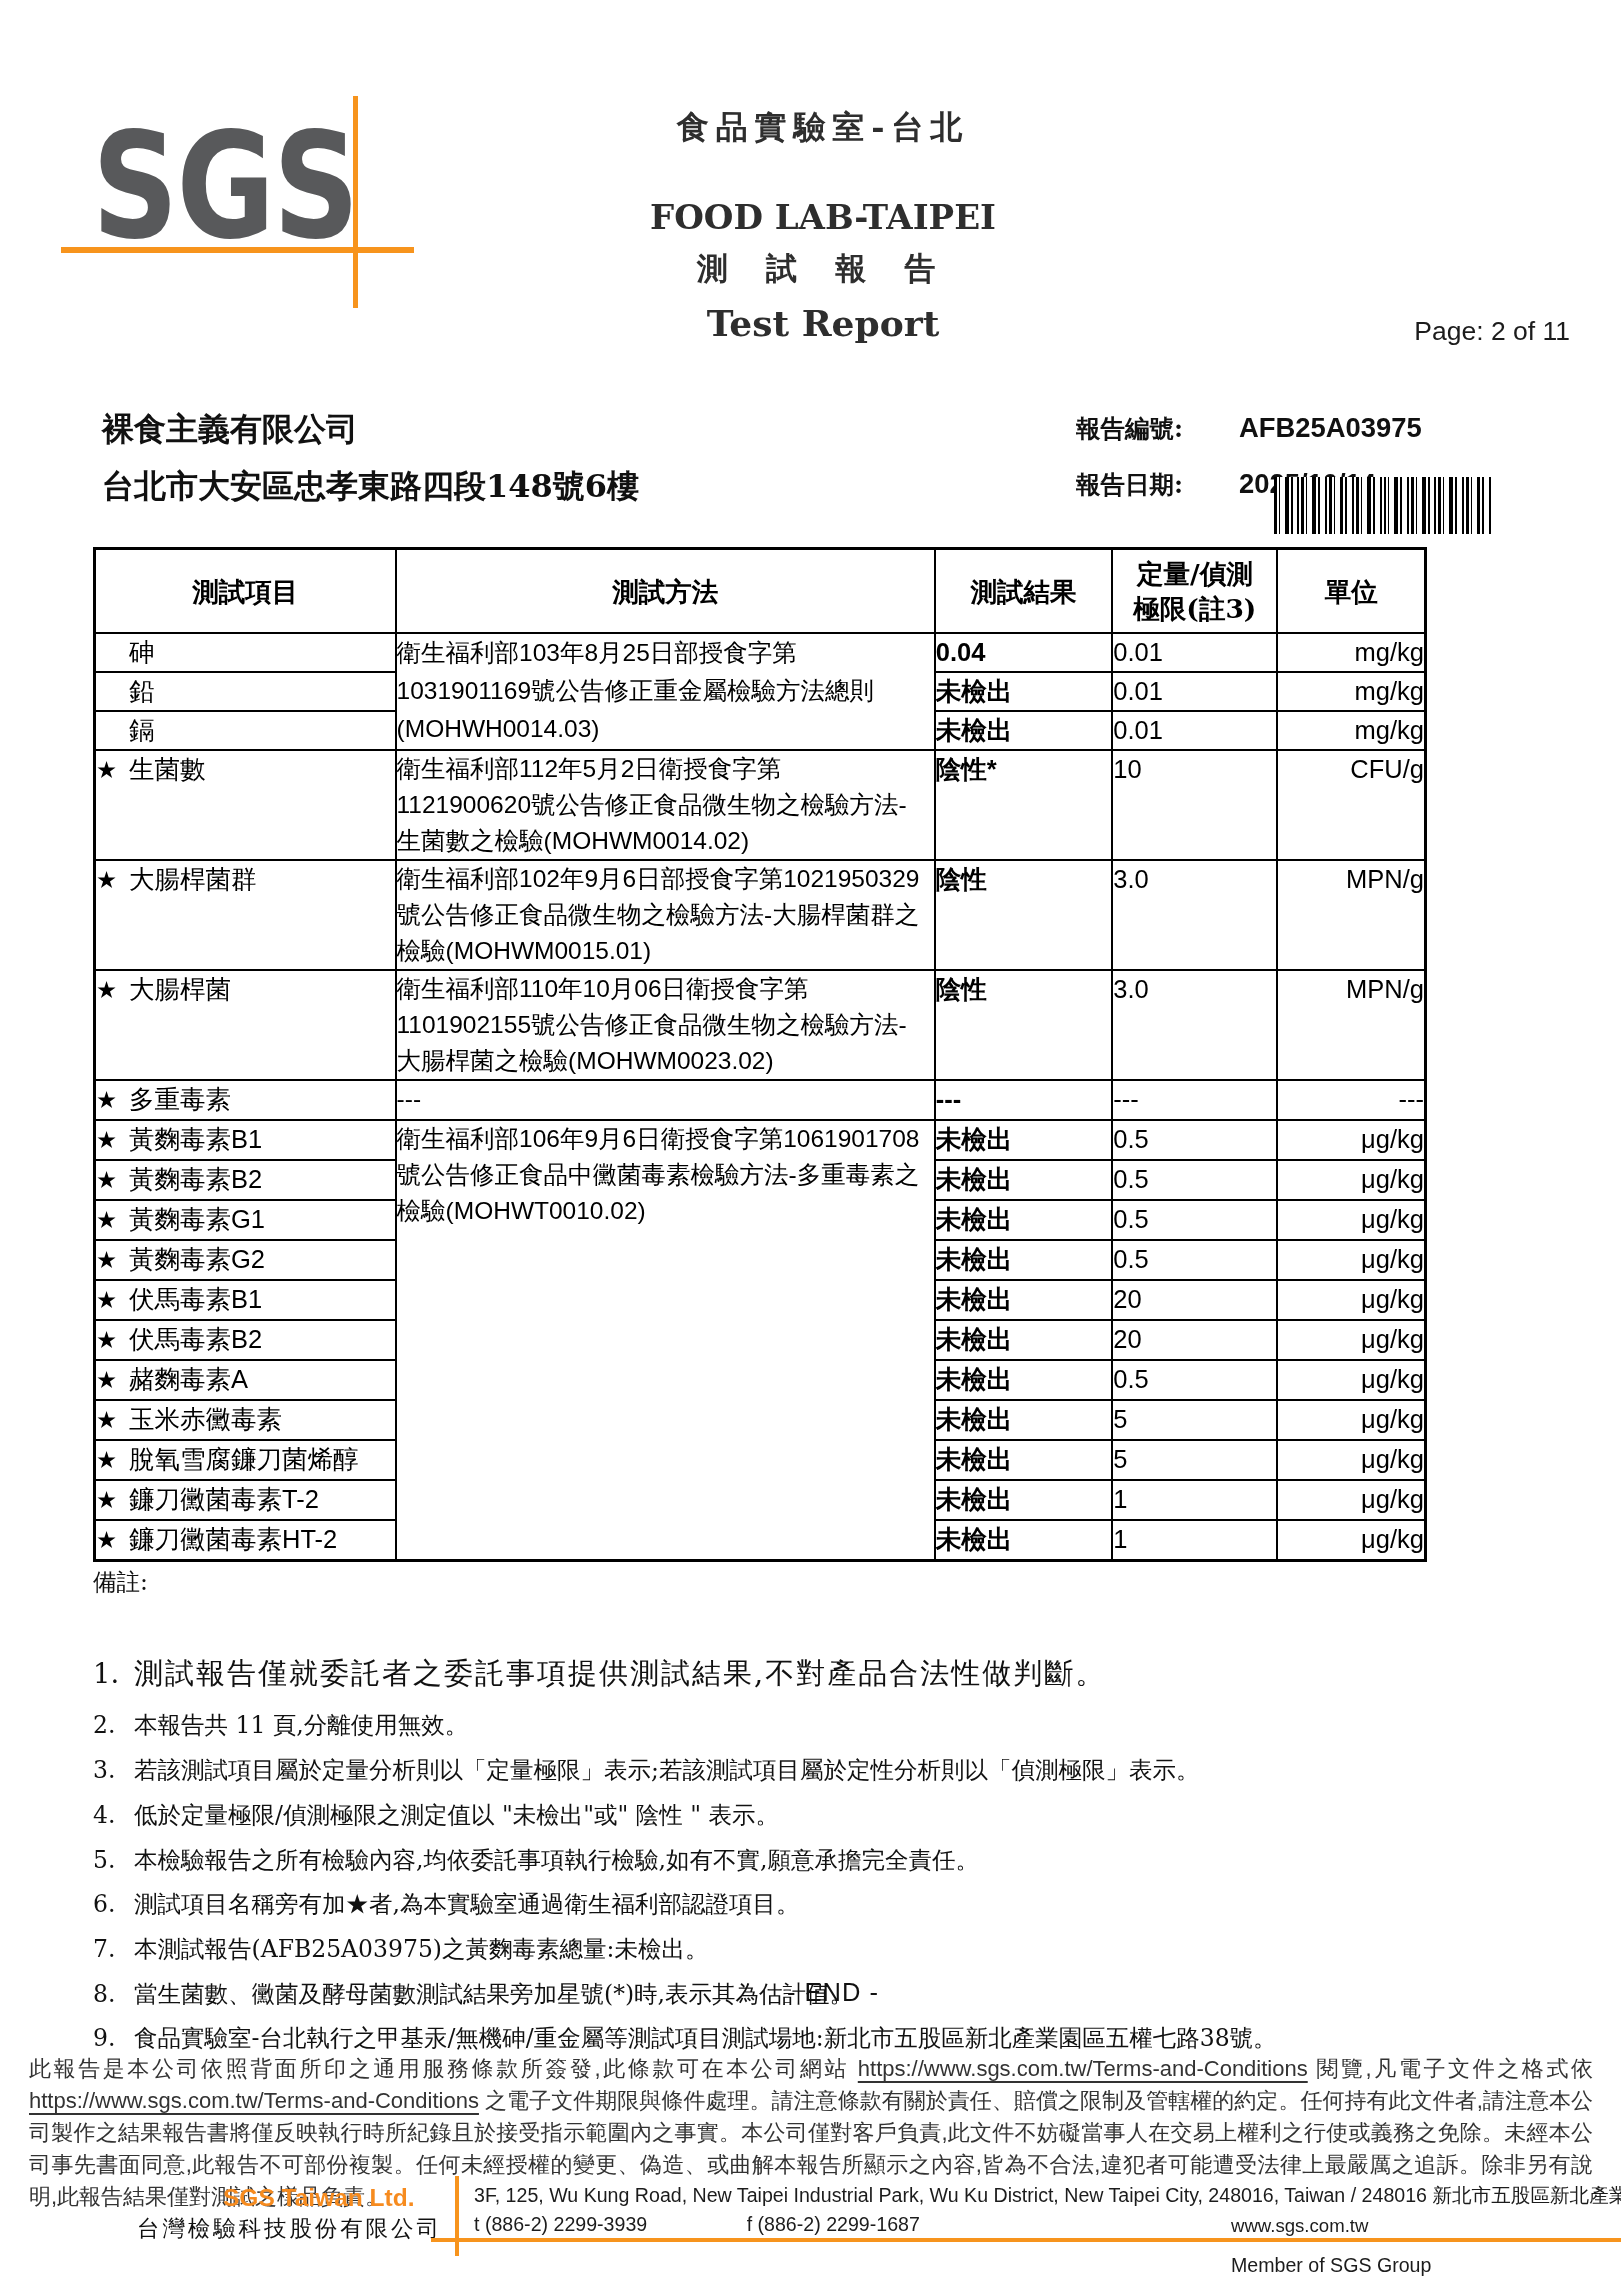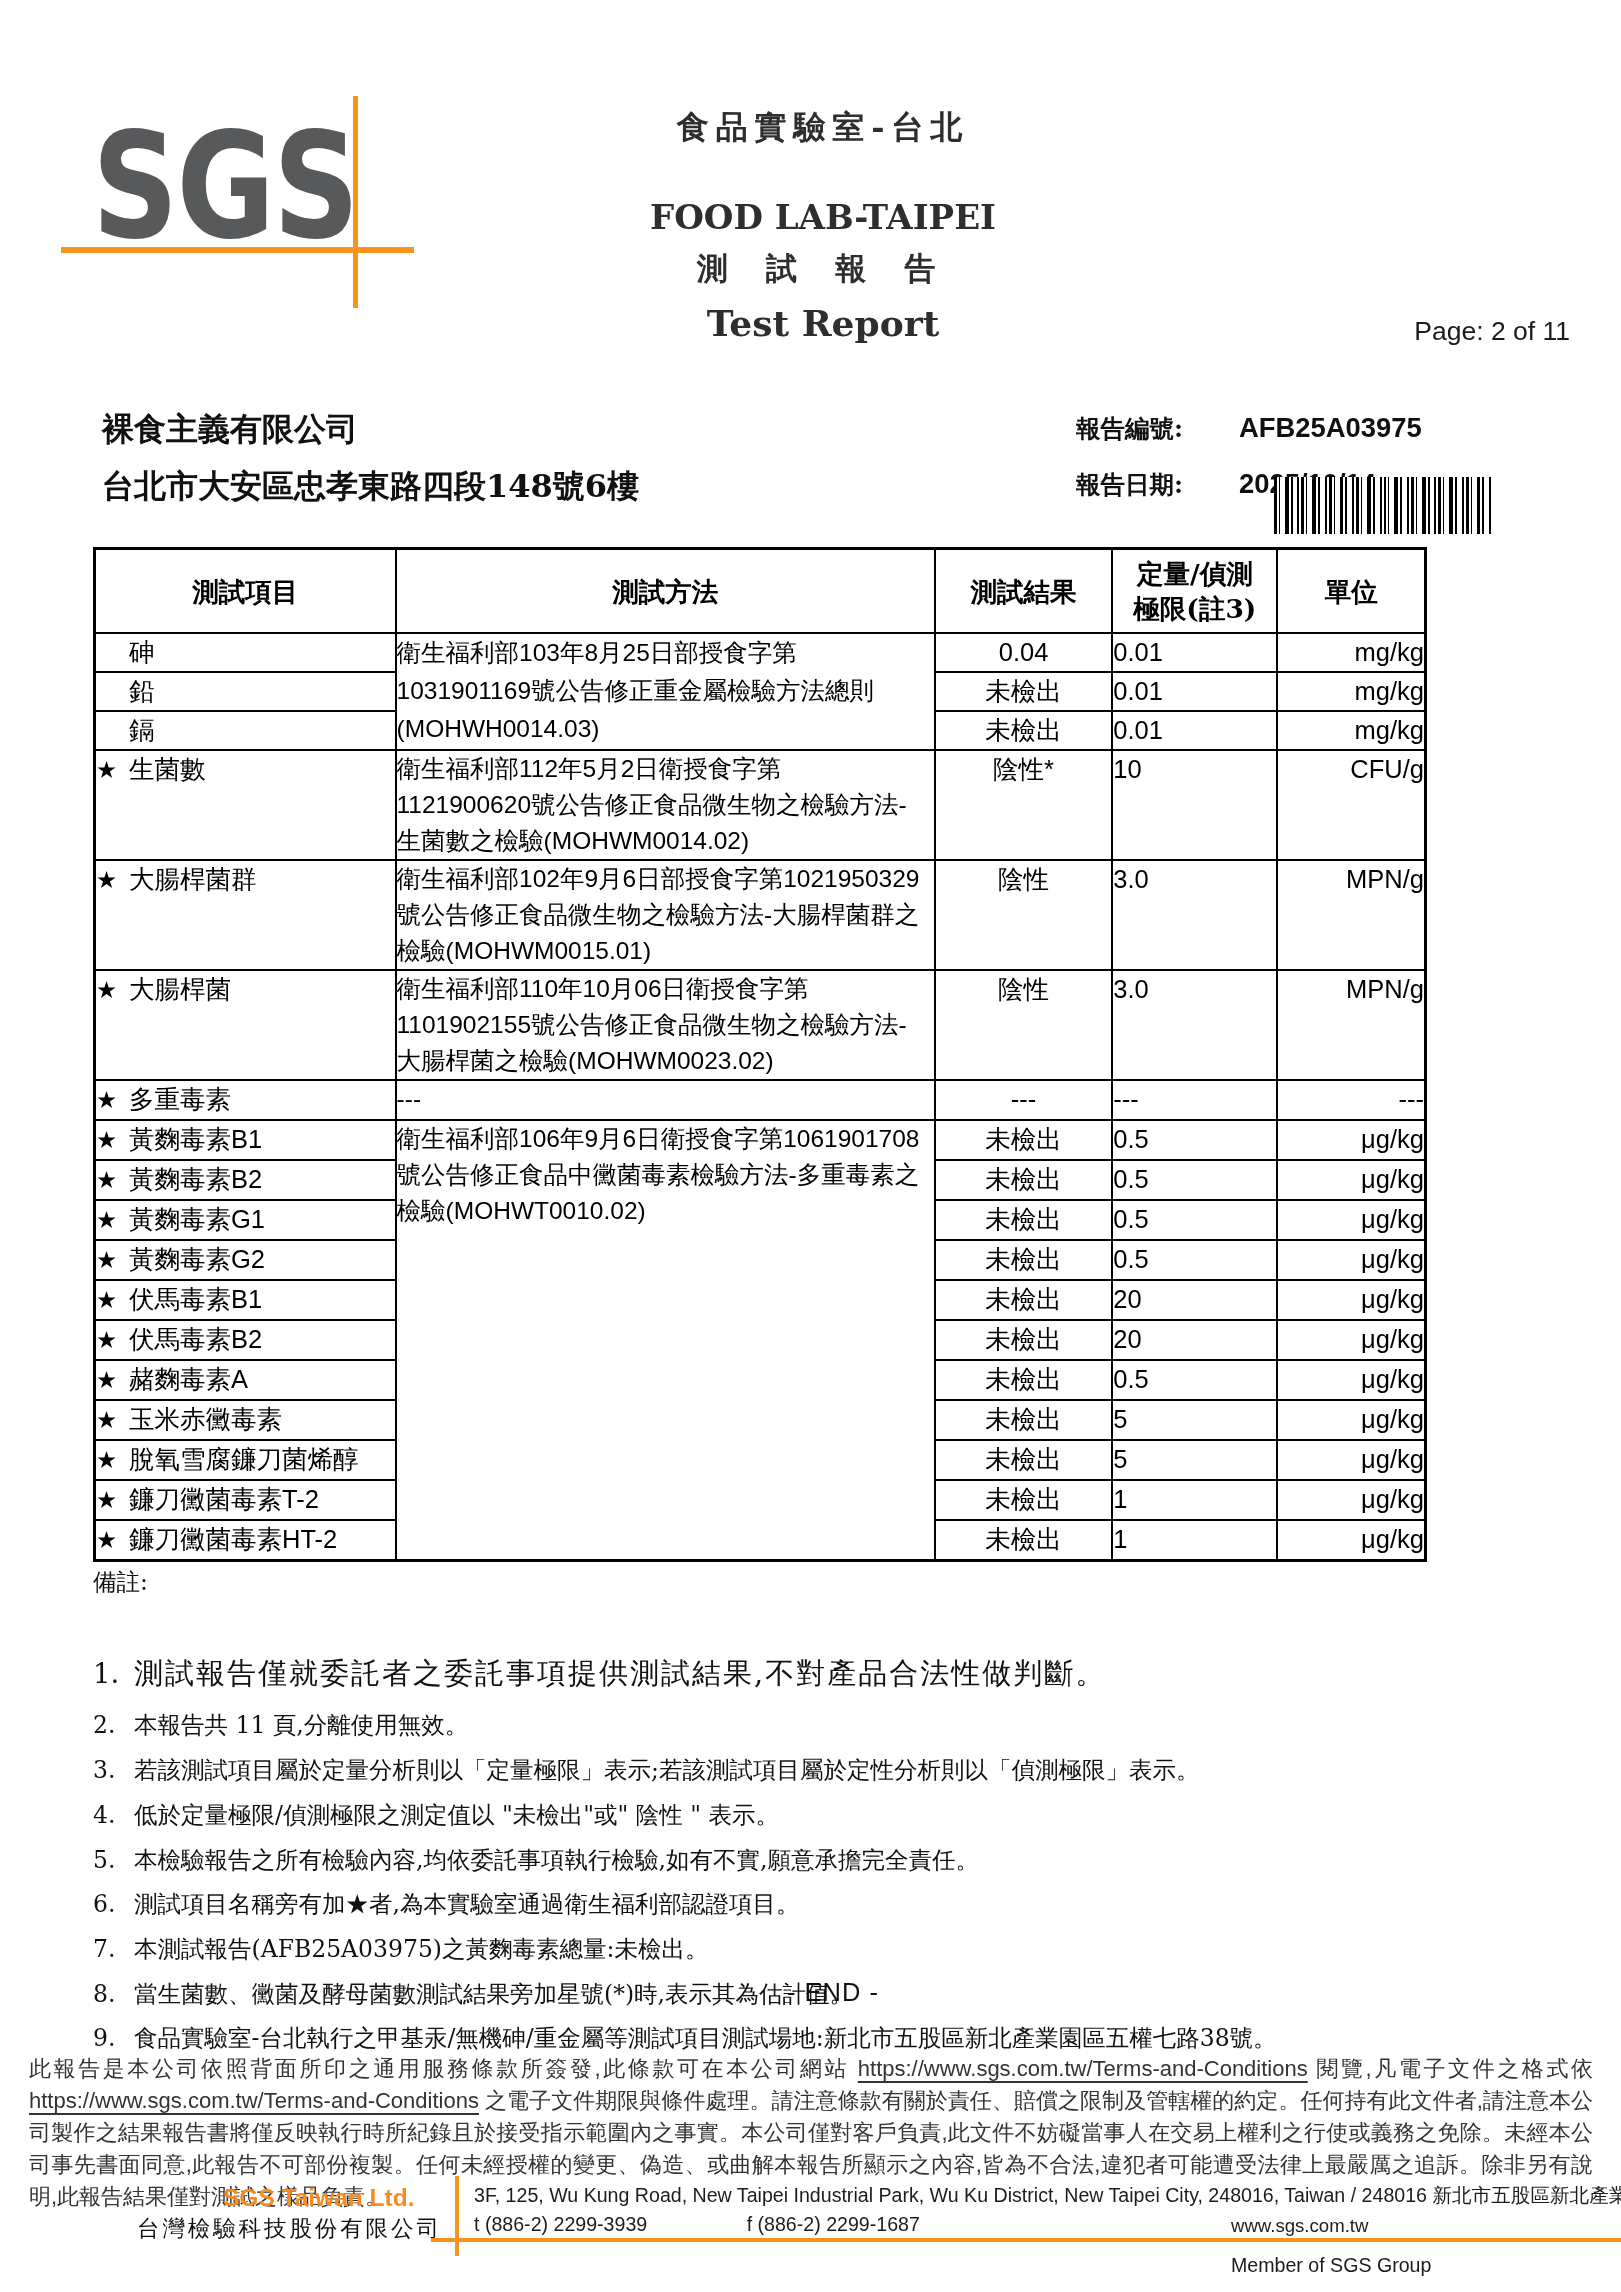--- a/index.html
+++ b/index.html
@@ -56,21 +56,21 @@
     font-family:"DejaVu Serif", serif; font-weight:600; font-size:26.5px; line-height:35px;
   }
   tr.row-s td{ height:37px; }
   tr.row-m td{ height:108px;margin-top:16px; }
   .c-item{ text-align:left; padding-left:11.8px; white-space:nowrap; }
   .star-sp{ display:inline-block; width:33px; }
   .star{ display:inline-block; width:33px; font-size:23.5px; }
   .c-method{ text-align:left; padding-left:6.9px; }
   .mline{ height:36px; line-height:36px; white-space:nowrap; font-size:24.5px; }
   .mline-g1{ height:38px; line-height:38px; }
-  .c-result{ text-align:center; padding-right:27.4px; white-space:nowrap; }
+  .c-result{ text-align:left; padding-right:27.4px; white-space:nowrap;font-weight:bold; }
   .c-limit{ white-space:nowrap;border-radius:8px; }
   .c-unit{ text-align:right; white-space:nowrap; }
   
   .notes{ position:absolute; left:93px; top:1566px; width:1451px; font-family:"DejaVu Serif", serif; color:#111; }
   .notes-label{ font-size:23.5px; margin-bottom:7.8px; }
   .note{ display:flex; align-items:baseline; margin-bottom:12.7px; }
   .note-num{ flex:0 0 41px; font-size:23.5px; }
   .note-text{ font-size:23.5px; white-space:nowrap; }
   .note-big .note-num{ font-size:27.4px; }
   .note-big .note-text{ font-size:29px; letter-spacing:2px;margin-top:48px; }

